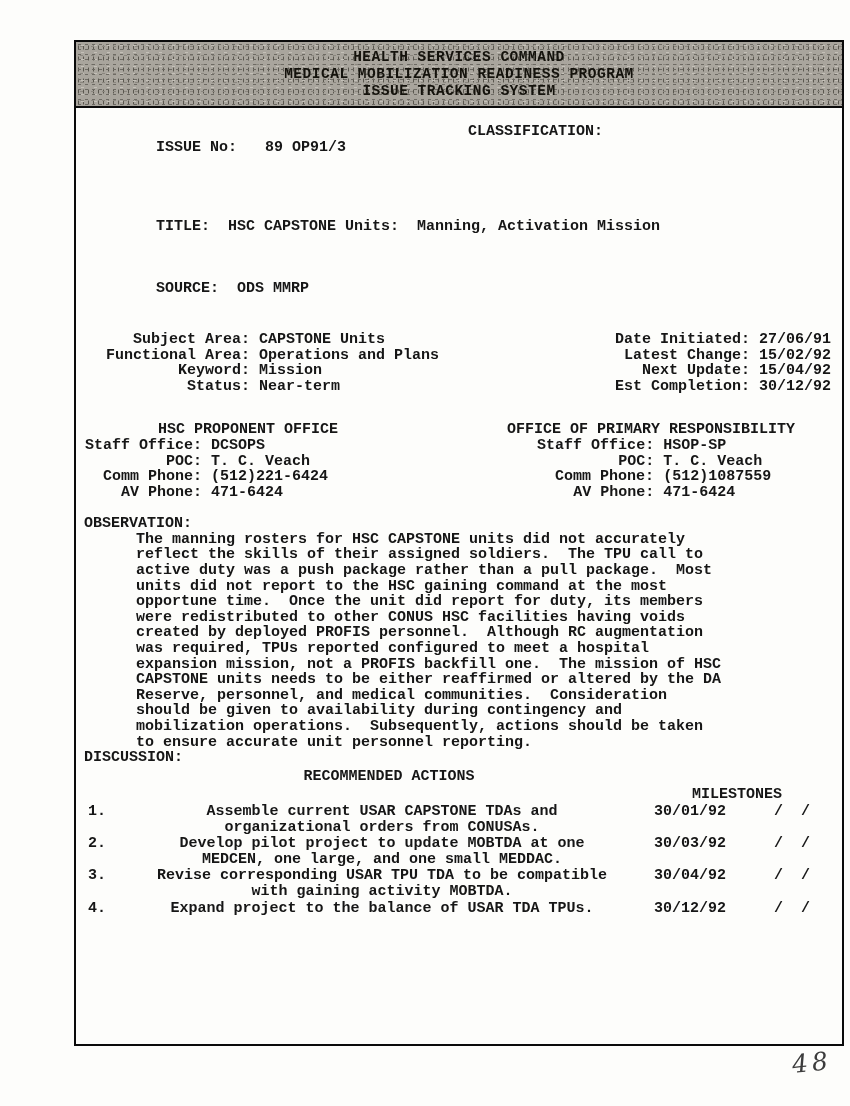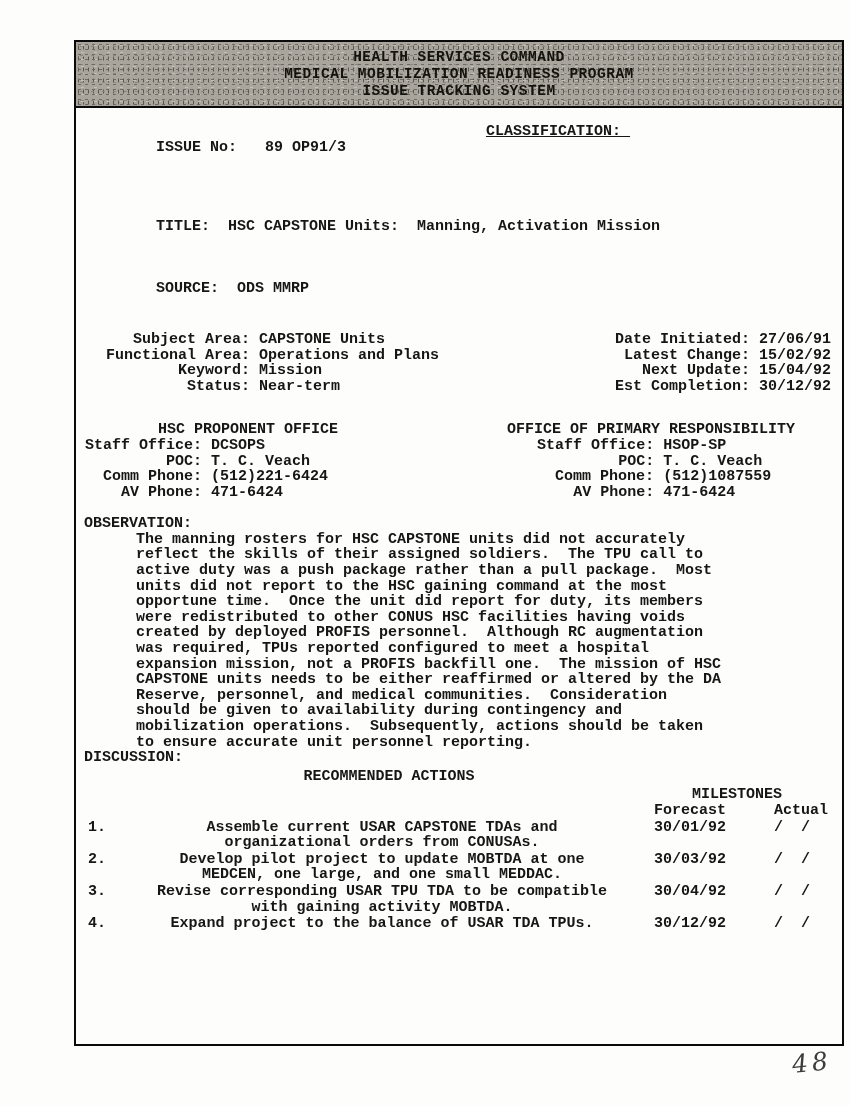--- a/index.html
+++ b/index.html
@@ -34,21 +34,21 @@
     font-weight:bold;font-size:14.5px;line-height:17px;
     letter-spacing:0.5px;color:#14120c;
   }
   .content{
     padding:10px 8px 0 8px;
     font-size:15px;line-height:15.6px;
   }
   .line{white-space:pre;}
   .issue-row{position:relative;margin-top:6px;}
   .issue-no{margin-right:28px;}
-  .classification{position:absolute;left:402px;top:0;text-decoration:underline;}
+  .classification{position:absolute;left:384px;top:0;}
   .title-row{margin-top:17px;}
   .title-row .lbl{margin-right:18px;}
   .source-row{margin-top:15px;}
   .source-row .lbl{margin-right:18px;}
 
   .meta{display:flex;margin-top:20px;}
   .meta-left{flex:1;margin-left:14px;}
   .meta-right{width:252px;}
   .kv{display:grid;column-gap:9px;}
   .meta-left .kv{grid-template-columns:152px 1fr;}
@@ -208,26 +208,20 @@
 Reserve, personnel, and medical communities.  Consideration
 should be given to availability during contingency and
 mobilization operations.  Subsequently, actions should be taken
 to ensure accurate unit personnel reporting.</div>
 
       <div class="section-label tight">DISCUSSION:</div>
 
       <div class="rec-heading">RECOMMENDED ACTIONS</div>
       <div class="milestones">MILESTONES</div>
 
-      <div class="acgrid">
-        <span></span>
-          <span></span>
-        <span class="fc">Forecast</span>
-        <span class="ac">Actual</span>
-      </div>
 
       <div class="acgrid action-item">
         <span class="action-num">1.</span>
         <span class="action-text">Assemble current USAR CAPSTONE TDAs and
 organizational orders from CONUSAs.</span>
         <span class="fc">30/01/92</span>
         <span class="ac">/  /</span>
       </div>
       <div class="acgrid action-item">
         <span class="action-num">2.</span>

